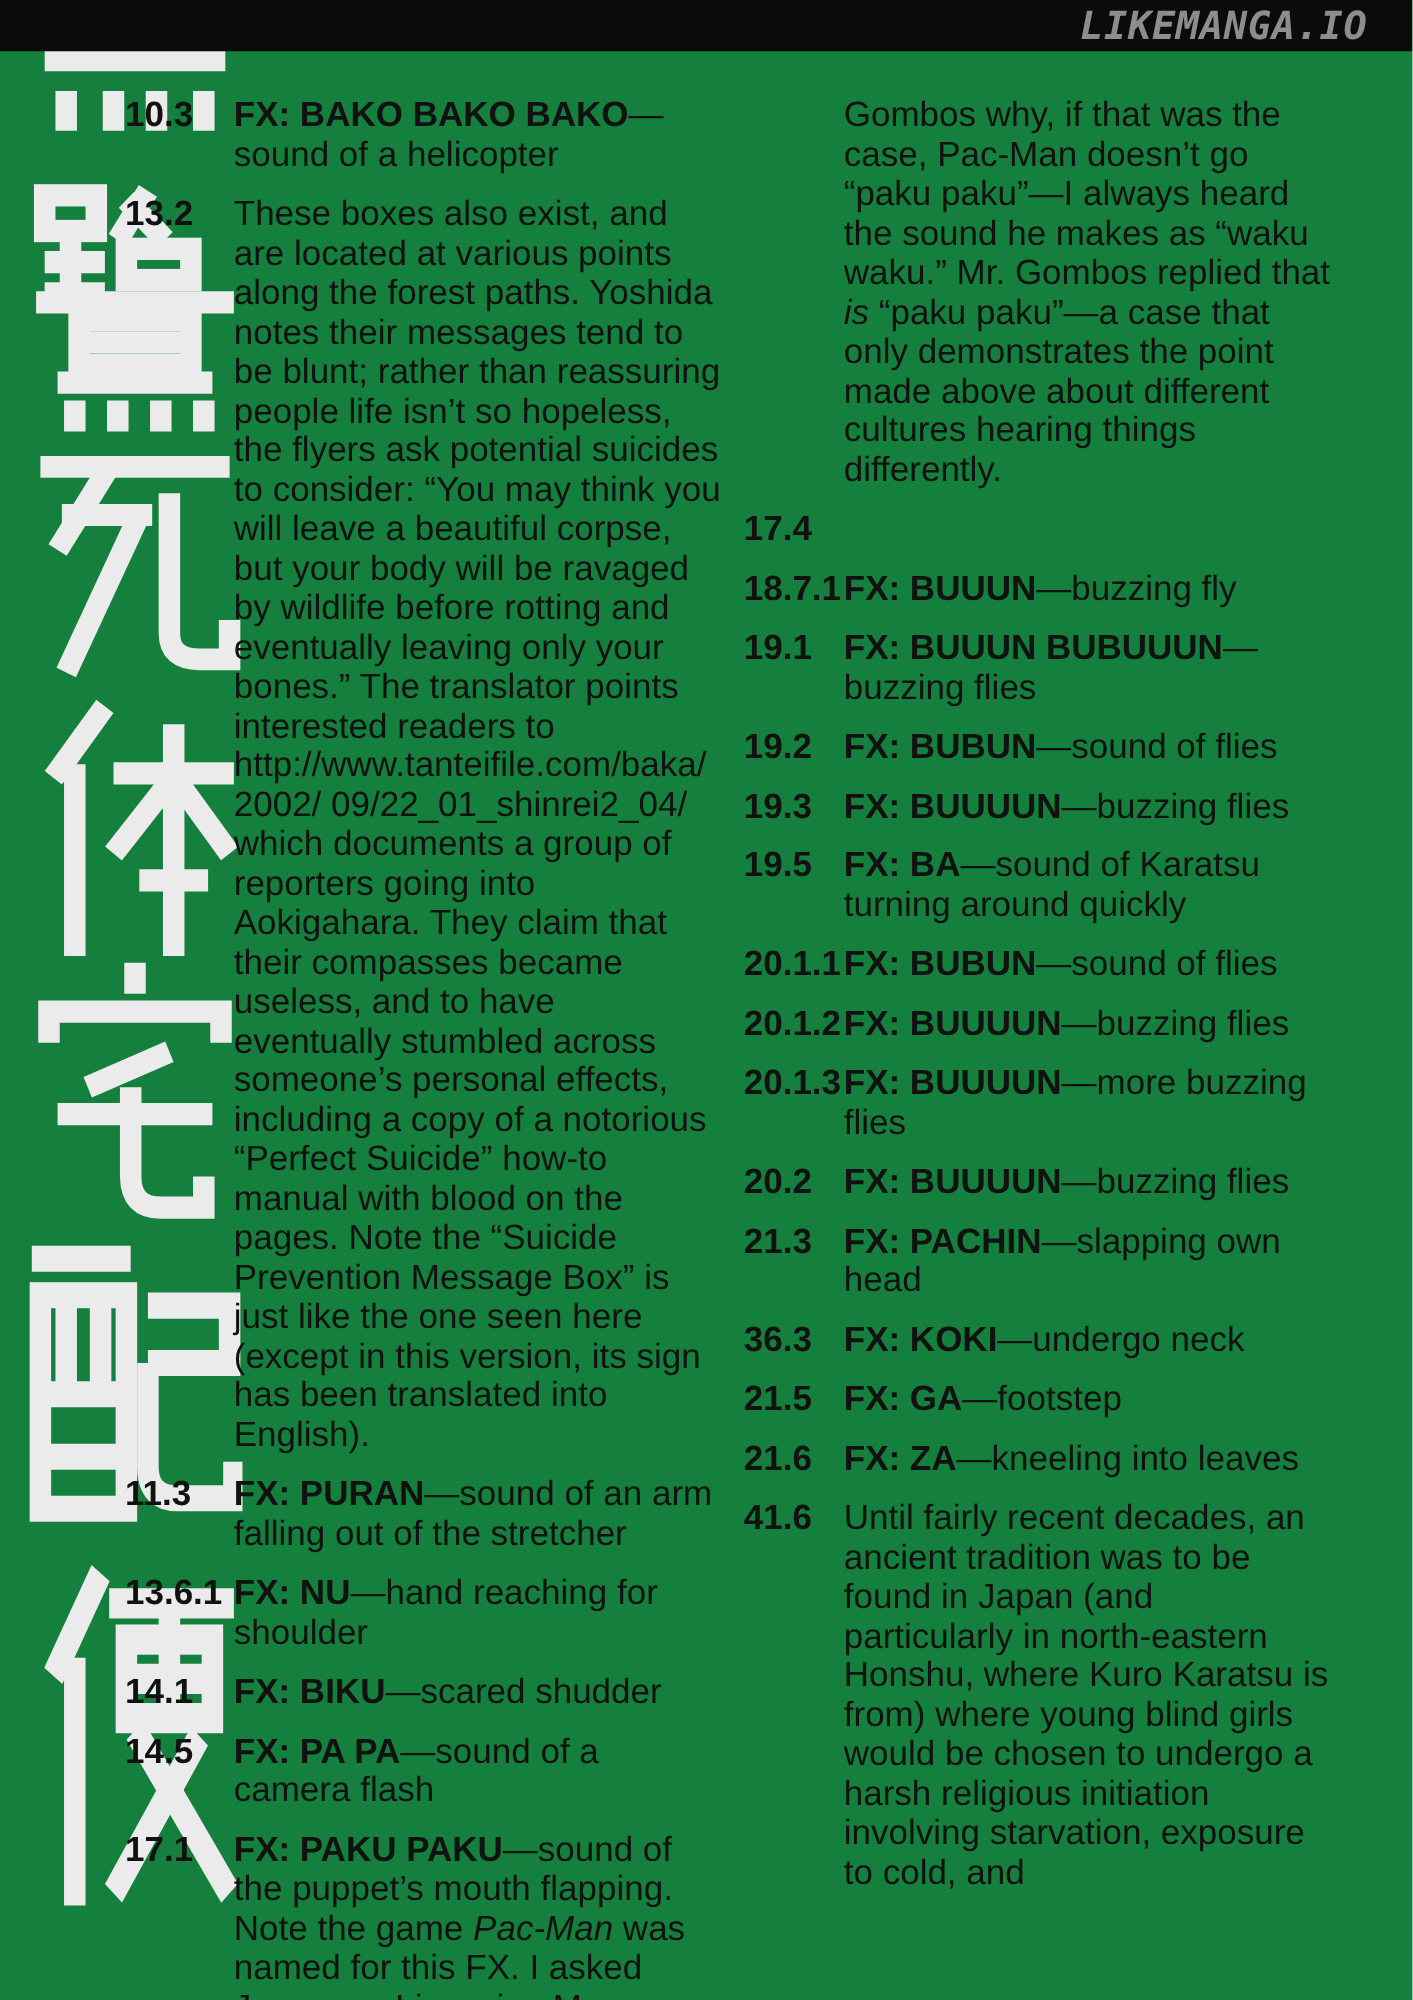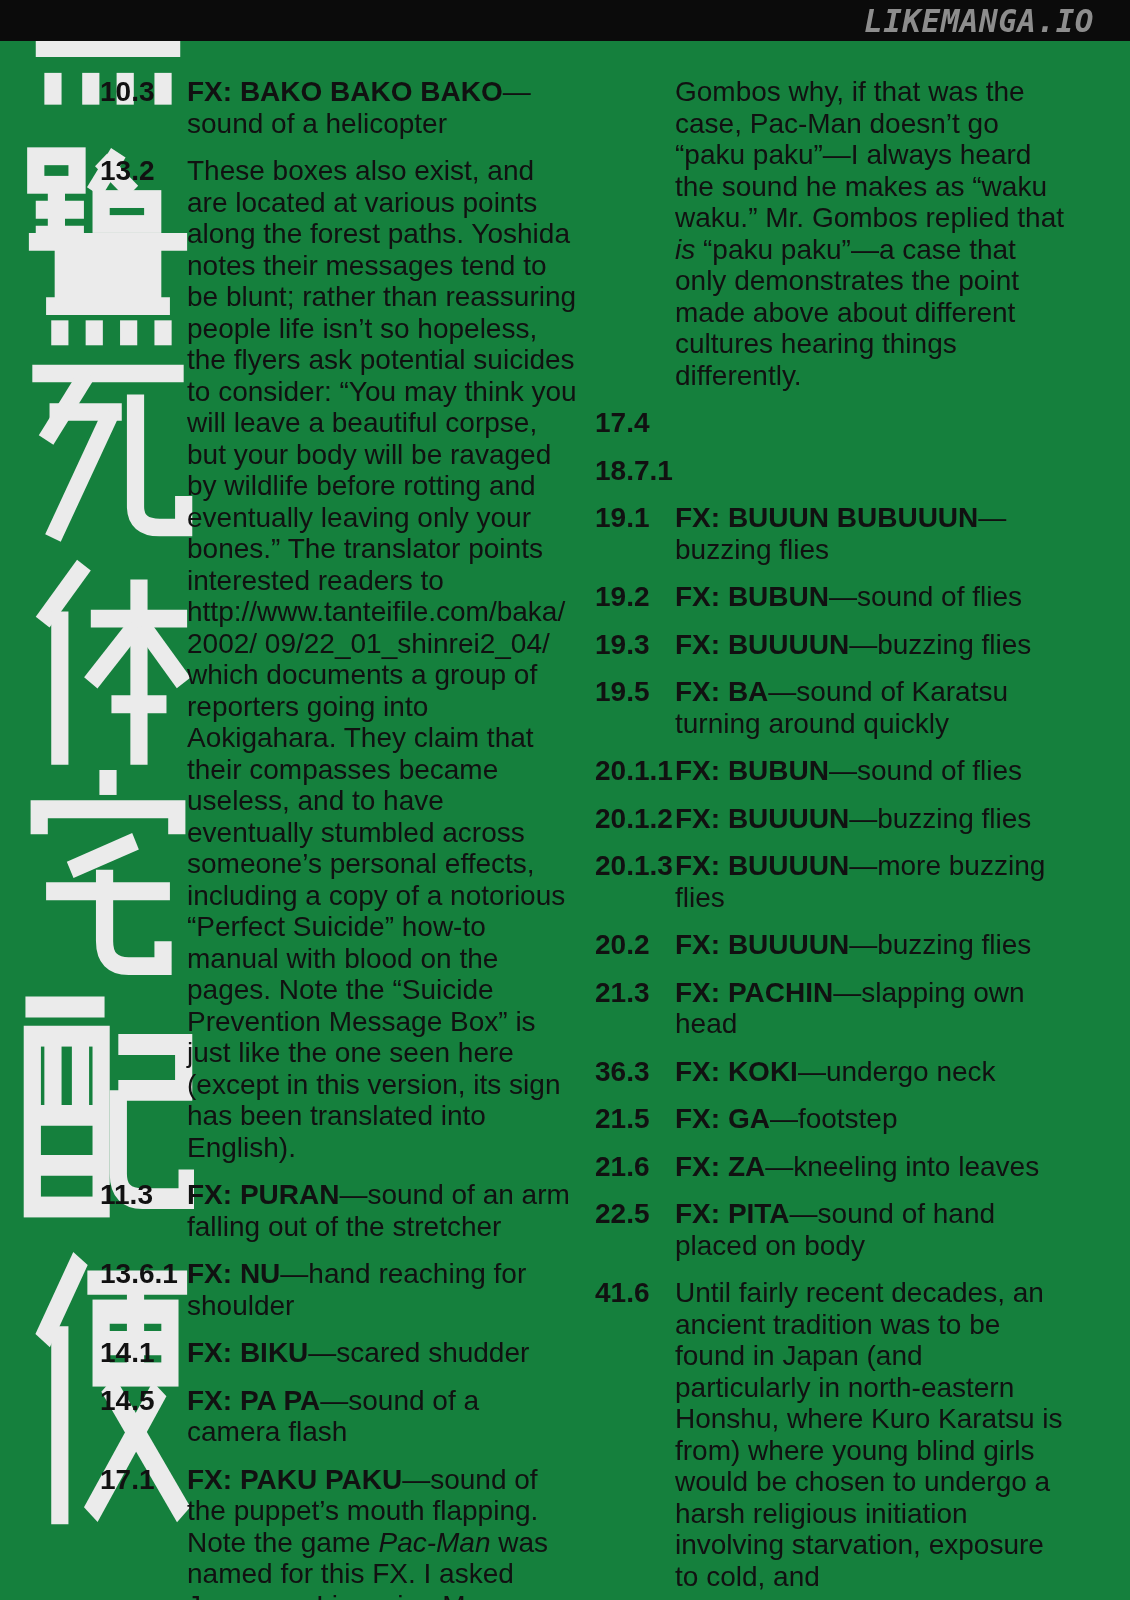--- a/index.html
+++ b/index.html
@@ -210,20 +210,21 @@
   <div class="col col-right">
       <div class="entry">
         <span class="num"></span>
         <div class="txt"><span class="seg-normal">Gombos why, if that was the case, Pac-Man doesn’t go “paku paku”—I always heard the sound he makes as “waku waku.” Mr. Gombos replied that </span><span class="seg-italic">is</span><span class="seg-normal"> “paku paku”—a case that only demonstrates the point made above about different cultures hearing things differently.</span></div>
       </div>
       <div class="entry">
         <span class="num">17.4</span>
       </div>
       <div class="entry">
         <span class="num">18.7.1</span>
+        <div class="txt"><span class="seg-bold">FX: BUUUN</span><span class="seg-normal">—buzzing fly</span></div>
       </div>
       <div class="entry">
         <span class="num">19.1</span>
         <div class="txt"><span class="seg-bold">FX: BUUUN BUBUUUN</span><span class="seg-normal">—buzzing flies</span></div>
       </div>
       <div class="entry">
         <span class="num">19.2</span>
         <div class="txt"><span class="seg-bold">FX: BUBUN</span><span class="seg-normal">—sound of flies</span></div>
       </div>
       <div class="entry">
@@ -260,22 +261,18 @@
       </div>
       <div class="entry">
         <span class="num">21.5</span>
         <div class="txt"><span class="seg-bold">FX: GA</span><span class="seg-normal">—footstep</span></div>
       </div>
       <div class="entry">
         <span class="num">21.6</span>
         <div class="txt"><span class="seg-bold">FX: ZA</span><span class="seg-normal">—kneeling into leaves</span></div>
       </div>
       <div class="entry">
-        <span class="num">22.5</span>
-        <div class="txt"><span class="seg-bold">FX: PITA</span><span class="seg-normal">—sound of hand placed on body</span></div>
-      </div>
-      <div class="entry">
         <span class="num">41.6</span>
         <div class="txt"><span class="seg-normal">Until fairly recent decades, an ancient tradition was to be found in Japan (and particularly in north-eastern Honshu, where Kuro Karatsu is from) where young blind girls would be chosen to undergo a harsh religious initiation involving starvation, exposure to cold, and</span></div>
       </div>
     </div>
 
 </div>
 
 </body></html>

